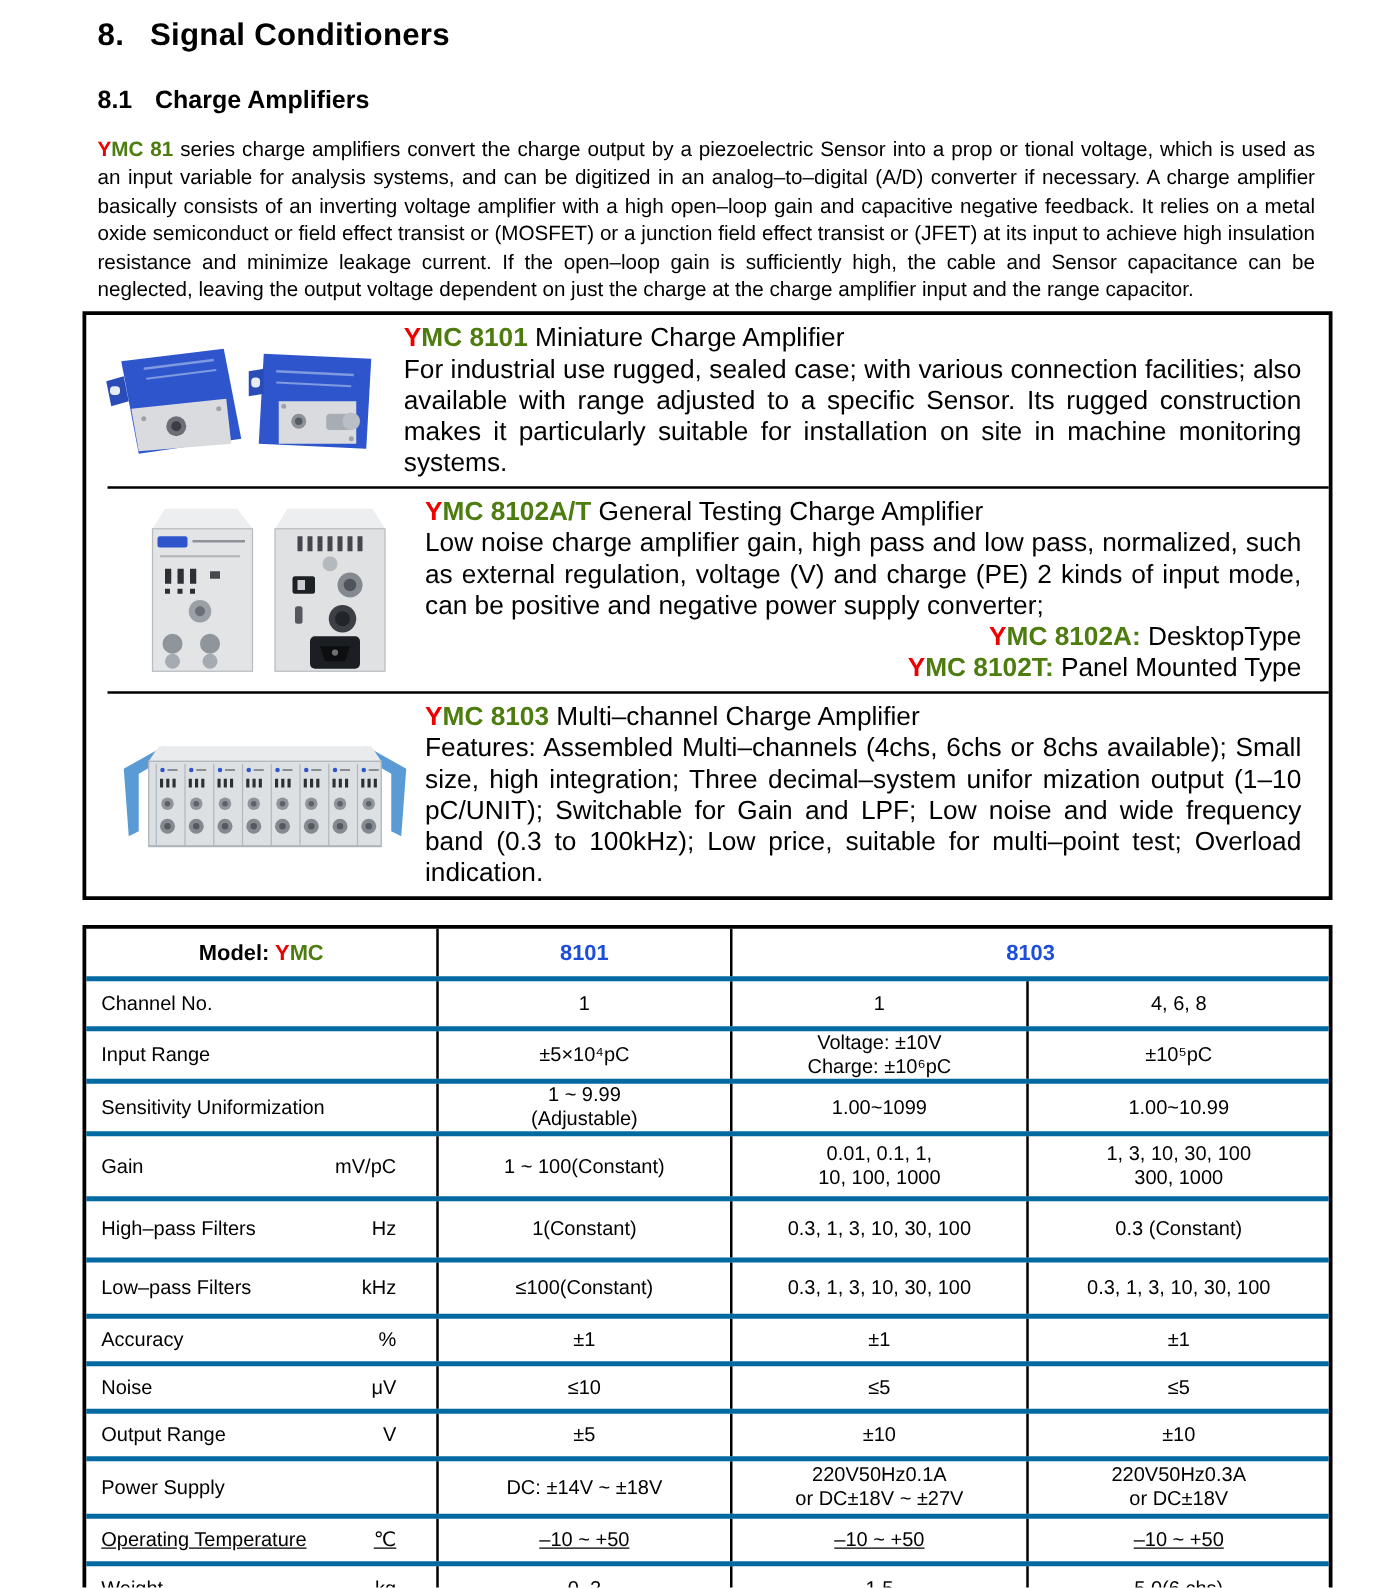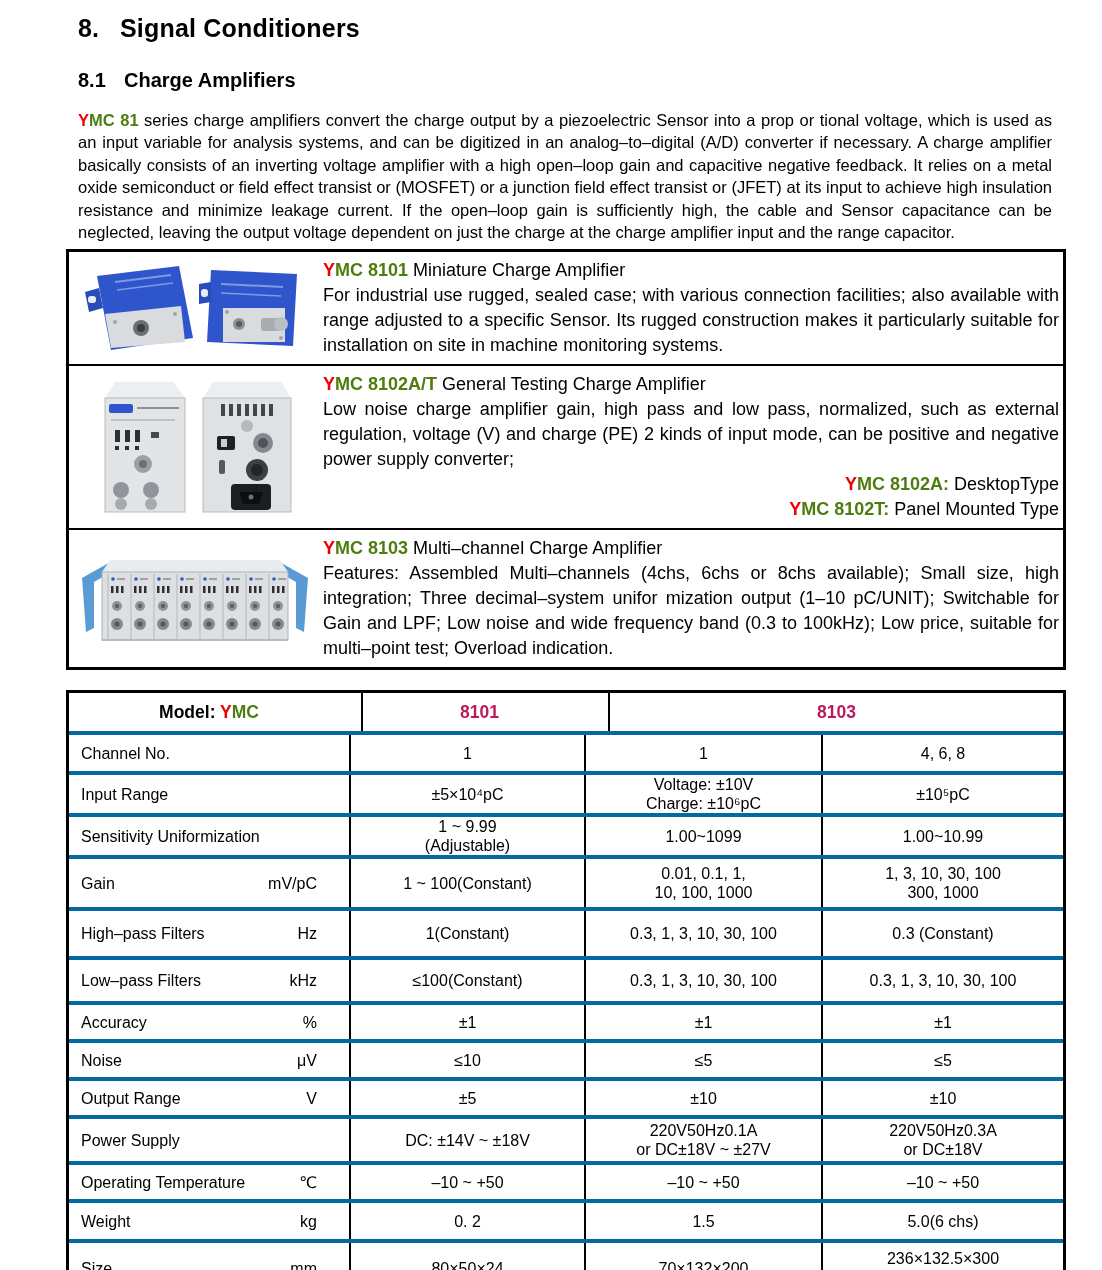--- a/index.html
+++ b/index.html
@@ -22,26 +22,26 @@
   .red{color:#ee0000;}
   .blue{color:#4d7c0f;}
   .brand{font-weight:bold;}
 
   
   .ptable{
     margin:6px 0 0 66px;width:1000px;box-sizing:border-box;
     border:3px solid #000;
   }
   .prow{display:flex;}
-  .prow + .prow{border-top:2px solid #000;}
+  .prow + .prow{border-top:2px solid #000;margin-left:17px;}
   .photo-cell{
     width:252px;flex:0 0 252px;display:flex;align-items:center;justify-content:center;
   }
   .text-cell{
-    flex:1;padding:4px 4px 6px 2px;font-size:18px;line-height:25px;
+    flex:1;padding:4px 22px 6px 2px;font-size:21px;line-height:25px;
   }
   .ptitle{margin:2px 0 0 0;}
   .pbody{text-align:justify;}
   .pvariant{margin:0;text-align:right;}
   .r1{min-height:95px;}
   .r2{min-height:141px;}
   .r3{min-height:125px;}
 
   
   .stable{
@@ -51,21 +51,21 @@
   .spec-header{display:flex;min-height:38px;font-size:17.5px;font-weight:bold;}
   .spec-row{display:flex;box-sizing:border-box;border-top:4px solid #0369a1;font-size:16px;}
   .cell{display:flex;align-items:center;justify-content:center;
         text-align:center;white-space:pre-line;box-sizing:border-box;line-height:19px;}
   .c1{width:280px;flex:0 0 280px;}
   .c2{width:235px;flex:0 0 235px;border-left:2px solid #000;}
   .c3{width:237px;flex:0 0 237px;border-left:2px solid #000;}
   .c4{flex:1;border-left:2px solid #000;}
   .spec-row .c1{justify-content:space-between;text-align:left;padding:0 32px 0 12px;}
   .model-cell{justify-content:center;}
-  .colhead{color:#be185d;margin-left:12px;}
+  .colhead{color:#1d4ed8;}
 </style>
 </head>
 <body>
 
 <div class="page">
 
   <div class="h1"><span class="hnum">8.</span><span>Signal Conditioners</span></div>
 
   <div class="h2"><span class="hnum">8.1</span><span>Charge Amplifiers</span></div>
 
@@ -275,21 +275,21 @@
           <div class="cell c4">±10</div>
         </div>
         <div class="spec-row" style="min-height: 46px;">
           <div class="cell c1"><span>Power Supply</span><span></span></div>
           <div class="cell c2">DC: ±14V ~ ±18V</div>
           <div class="cell c3">220V50Hz0.1A
 or DC±18V ~ ±27V</div>
           <div class="cell c4">220V50Hz0.3A
 or DC±18V</div>
         </div>
-        <div class="spec-row" style="min-height: 38px;">
+        <div class="spec-row" style="min-height: 38px; text-decoration: underline;">
           <div class="cell c1"><span>Operating Temperature</span><span>℃</span></div>
           <div class="cell c2">–10 ~ +50</div>
           <div class="cell c3">–10 ~ +50</div>
           <div class="cell c4">–10 ~ +50</div>
         </div>
         <div class="spec-row" style="min-height: 40px;">
           <div class="cell c1"><span>Weight</span><span>kg</span></div>
           <div class="cell c2">0. 2</div>
           <div class="cell c3">1.5</div>
           <div class="cell c4">5.0(6 chs)</div>

